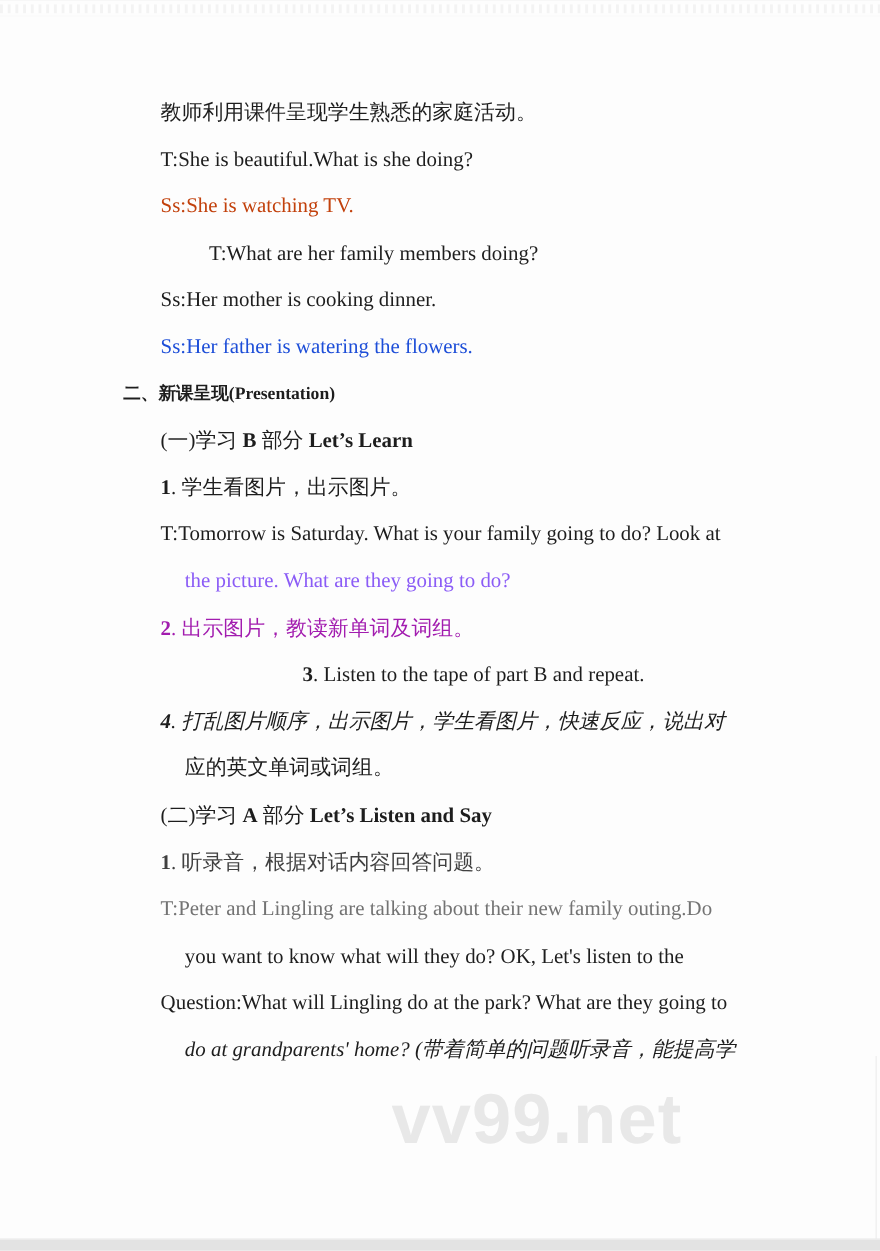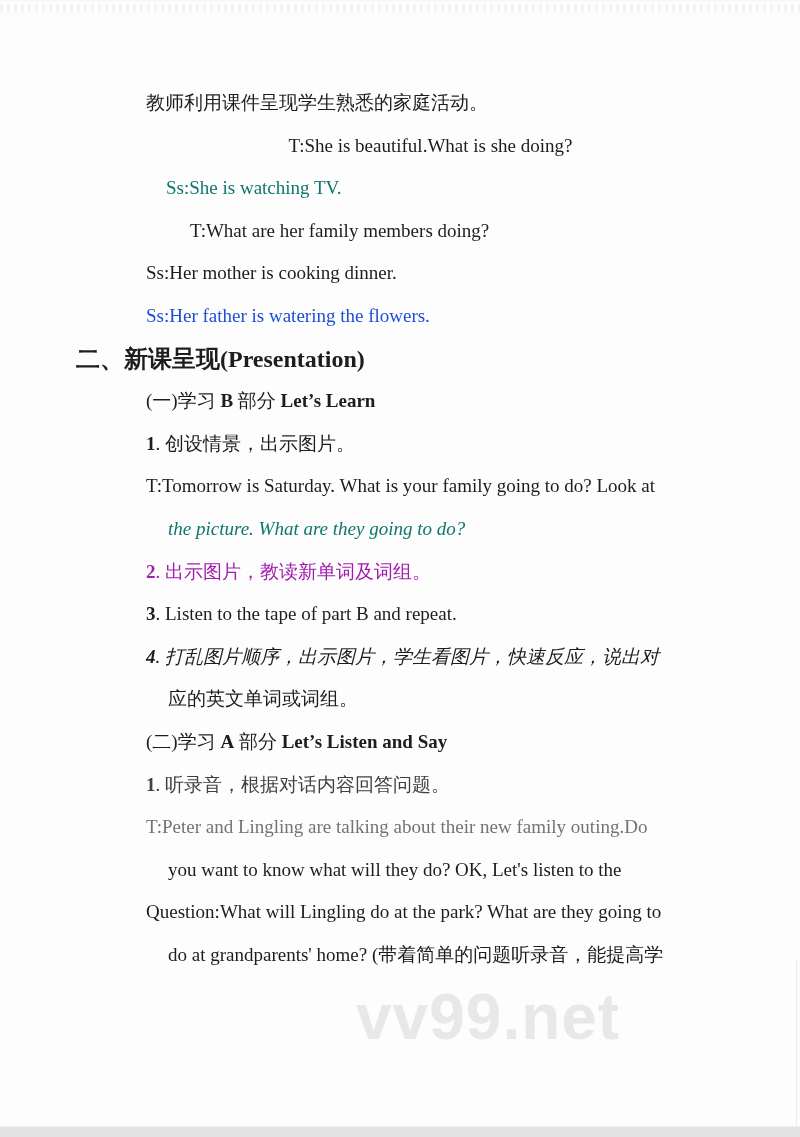--- a/index.html
+++ b/index.html
@@ -59,48 +59,48 @@
   }
   .line {
     height: 42.6px;
     line-height: 42.6px;
     white-space: pre;
     font-size: 19px;
     color: #1d1d1d;
   }
   .line.body    { padding-left: 146px; }
   .line.cont    { padding-left: 168px; }
-  .line.heading { padding-left: 76px; font-weight: bold; font-size: 24px; }
+  .line.heading { padding-left: 112px; font-weight: bold; font-size: 16px; }
   .b { font-weight: bold; }
 </style>
 </head>
 <body style="background: rgb(253, 253, 253);">
 
 <div class="top-strip"></div>
 
 <div class="watermark" style="color: rgb(232, 232, 232);">vv99.net</div>
 
 <div class="doc">
     <div class="line body" style="color: rgb(29, 29, 29);"><span>教师利用课件呈现学生熟悉的家庭活动。</span></div>
-    <div class="line body" style="color: rgb(29, 29, 29); text-align: center;"><span>T:She is beautiful.What is she doing?</span></div>
-    <div class="line body" style="color: #0f766e; margin-left: 20px;"><span>Ss:She is watching TV.</span></div>
+    <div class="line body" style="color: rgb(29, 29, 29);"><span>T:She is beautiful.What is she doing?</span></div>
+    <div class="line body" style="color: #c2410c;"><span>Ss:She is watching TV.</span></div>
     <div class="line body" style="color: rgb(29, 29, 29); margin-left: 44px;"><span>T:What are her family members doing?</span></div>
     <div class="line body" style="color: rgb(29, 29, 29);"><span>Ss:Her mother is cooking dinner.</span></div>
     <div class="line body" style="color: #1d4ed8;"><span>Ss:Her father is watering the flowers.</span></div>
     <div class="line heading" style="color: rgb(29, 29, 29);"><span class="b">二、新课呈现(Presentation)</span></div>
     <div class="line body" style="color: rgb(29, 29, 29);"><span>(一)学习 </span><span class="b">B</span><span> 部分 </span><span class="b">Let’s Learn</span></div>
-    <div class="line body" style="color: rgb(29, 29, 29);"><span class="b">1</span><span>. 创设情景，出示图片。</span></div>
+    <div class="line body" style="color: rgb(29, 29, 29);"><span class="b">1</span><span>. 学生看图片，出示图片。</span></div>
     <div class="line body" style="color: rgb(29, 29, 29);"><span>T:Tomorrow is Saturday. What is your family going to do? Look at</span></div>
-    <div class="line cont" style="color: #0f766e; font-style: italic;"><span>the picture. What are they going to do?</span></div>
+    <div class="line cont" style="color: #8b5cf6;"><span>the picture. What are they going to do?</span></div>
     <div class="line body" style="color: #a21caf;"><span class="b">2</span><span>. 出示图片，教读新单词及词组。</span></div>
-    <div class="line body" style="color: rgb(29, 29, 29);"><span class="b">3</span><span>. Listen to the tape of part B and repeat.</span></div>
+    <div class="line body" style="color: rgb(29, 29, 29); text-align: center;"><span class="b">3</span><span>. Listen to the tape of part B and repeat.</span></div>
     <div class="line body" style="color: rgb(29, 29, 29); font-style: italic;"><span class="b">4</span><span>. 打乱图片顺序，出示图片，学生看图片，快速反应，说出对</span></div>
     <div class="line cont" style="color: rgb(29, 29, 29);"><span>应的英文单词或词组。</span></div>
     <div class="line body" style="color: rgb(29, 29, 29);"><span>(二)学习 </span><span class="b">A</span><span> 部分 </span><span class="b">Let’s Listen and Say</span></div>
     <div class="line body" style="color: #404040;"><span class="b">1</span><span>. 听录音，根据对话内容回答问题。</span></div>
     <div class="line body" style="color: #737373;"><span>T:Peter and Lingling are talking about their new family outing.Do</span></div>
     <div class="line cont" style="color: rgb(29, 29, 29);"><span>you want to know what will they do? OK, Let's listen to the</span></div>
     <div class="line body" style="color: rgb(29, 29, 29);"><span>Question:What will Lingling do at the park? What are they going to</span></div>
-    <div class="line cont" style="color: rgb(29, 29, 29);"><span>do at grandparents' home? (带着简单的问题听录音，能提高学</span></div>
+    <div class="line cont" style="color: rgb(29, 29, 29); font-style: italic;"><span>do at grandparents' home? (带着简单的问题听录音，能提高学</span></div>
   </div>
 
 <div class="page-edge"></div>
 <div class="bottom-bar" style="background: rgb(227, 227, 227);"></div>
 
 </body></html>

